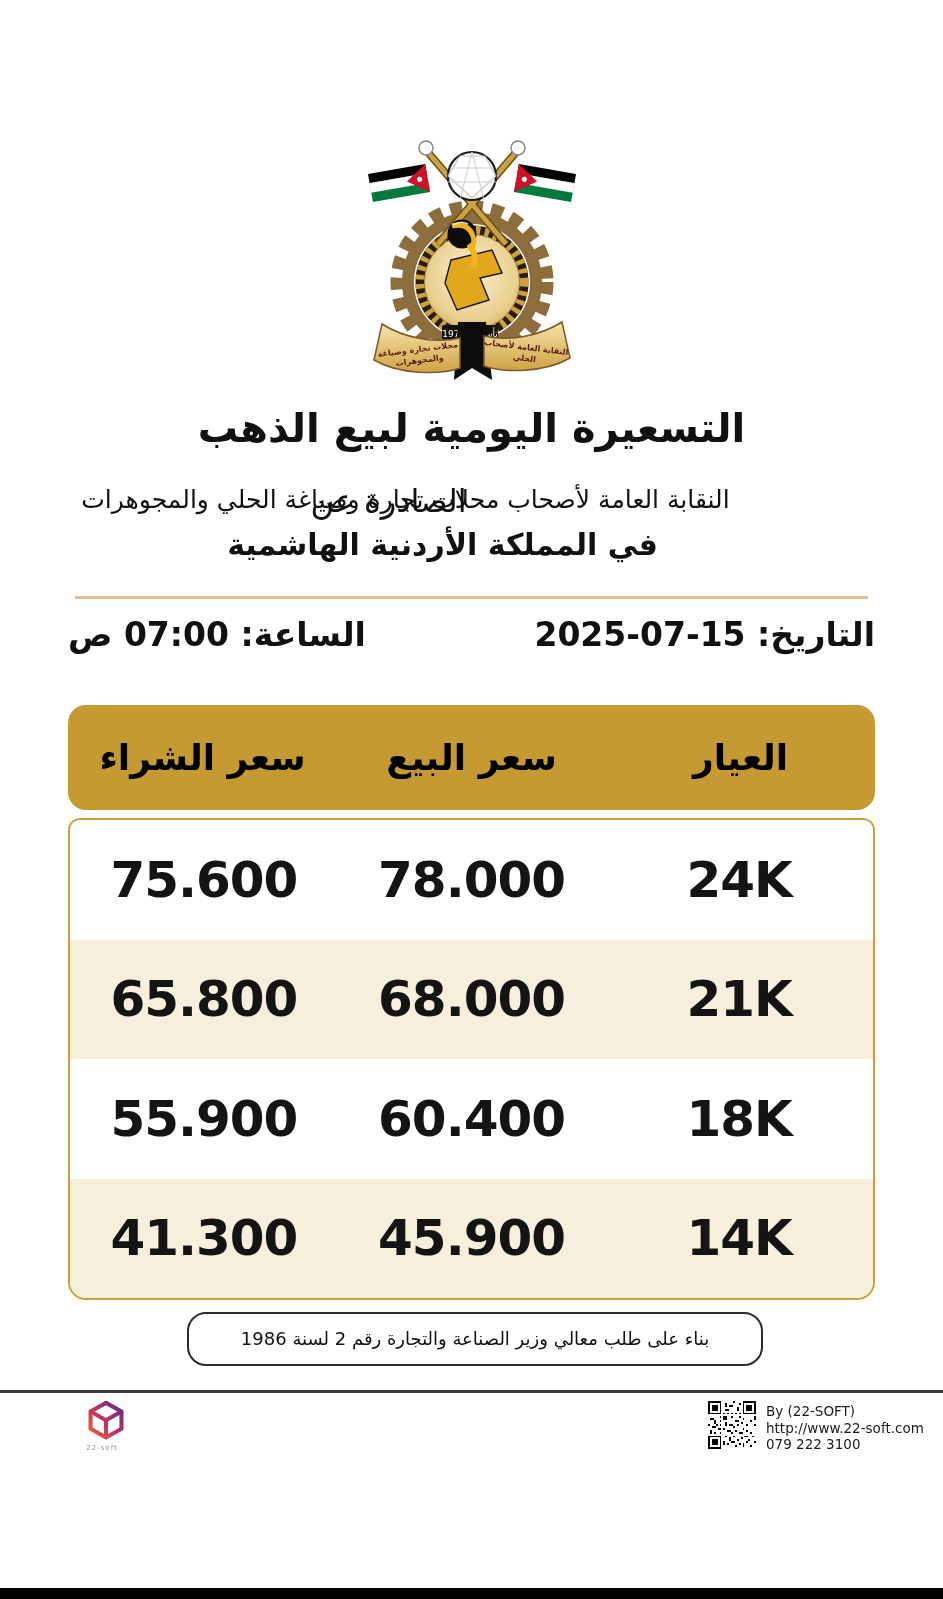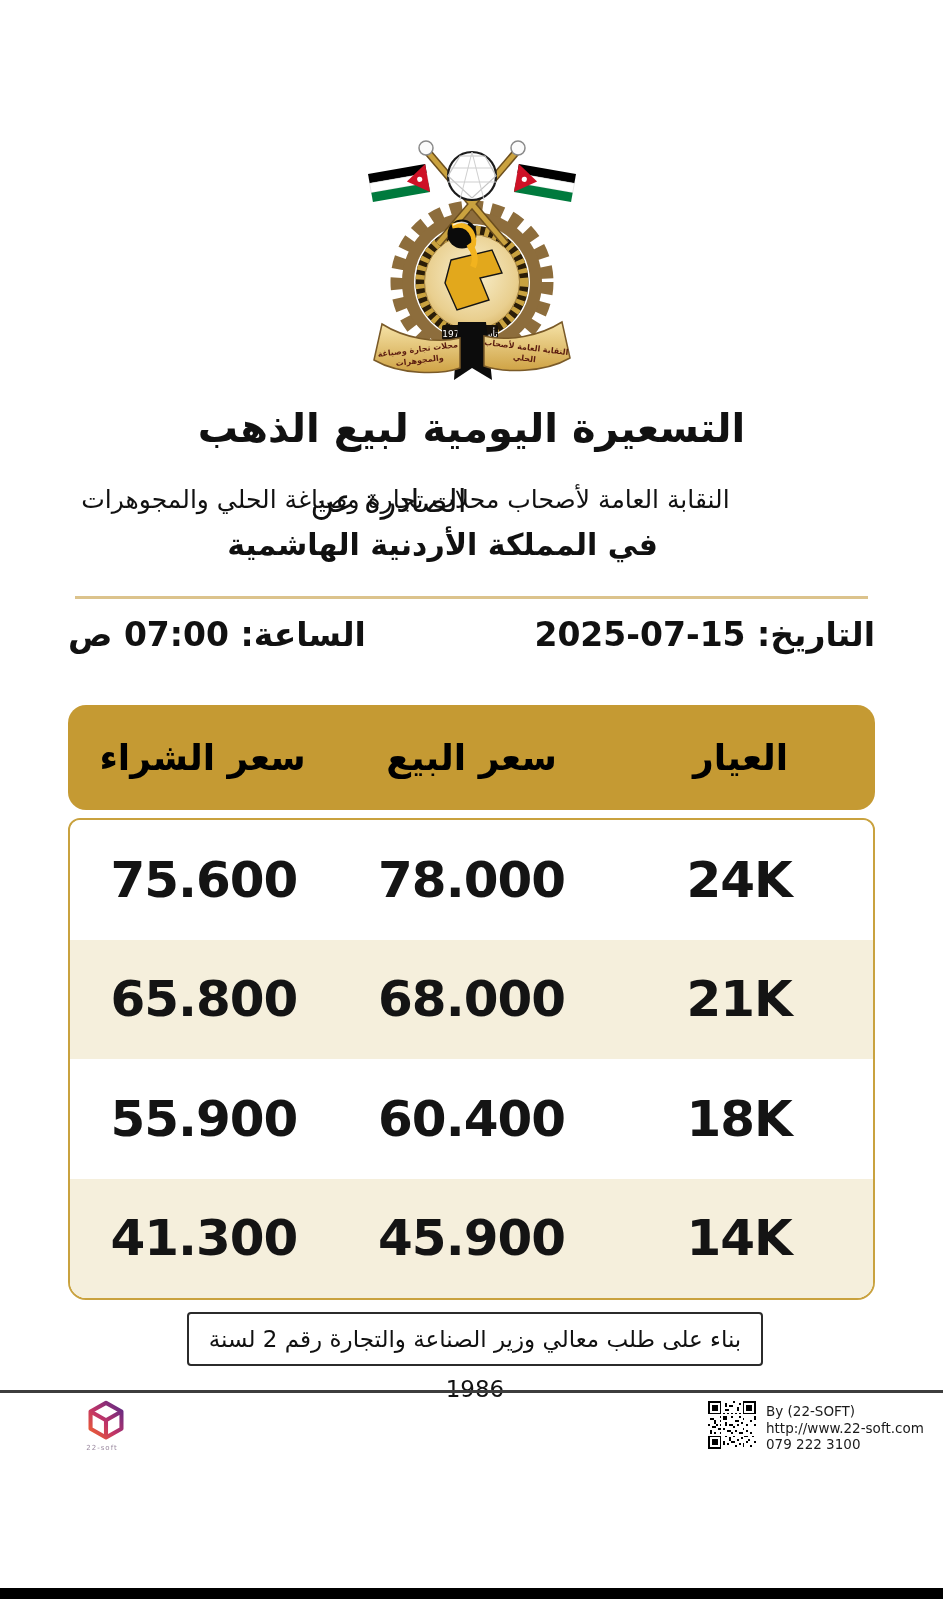--- a/index.html
+++ b/index.html
@@ -28,22 +28,22 @@
   .thead .cell{width:33.33%;text-align:center;font-size:36px;font-weight:700;color:#000000;}
   .tbody{position:absolute;top:818px;left:68px;width:803px;height:478px;
     border:2px solid #c9a23f;border-radius:12px 12px 18px 18px;overflow:hidden;
     display:flex;flex-direction:column;}
   .trow{flex:1;display:flex;direction:rtl;align-items:center;background:#ffffff;}
   .trow:nth-child(even){background:#f5efdc;}
   .trow .cell{width:33.33%;text-align:center;font-size:50px;font-weight:700;
     letter-spacing:-1px;color:#141414;}
   
   .note{position:absolute;top:1312px;left:187px;width:572px;height:50px;
-    border:2px solid #2b2b2b;border-radius:4px;direction:rtl;text-align:center;
-    font-size:23px;font-weight:500;line-height:50px;}
+    border:2px solid #2b2b2b;border-radius:19px;direction:rtl;text-align:center;
+    font-size:18px;font-weight:500;line-height:50px;}
   
   .sep{position:absolute;top:1390px;left:0;width:943px;height:3px;background:#3d3d3d;}
   .cube{position:absolute;left:86px;top:1400px;width:40px;height:44px;}
   .brandlabel{position:absolute;left:66px;top:1444px;width:72px;text-align:center;
     font-size:7px;letter-spacing:1px;color:#9b8aa0;}
   .qr{position:absolute;left:708px;top:1401px;width:48px;height:48px;}
   .credit{position:absolute;left:766px;top:1403px;font-size:13.5px;line-height:16.5px;
     color:#1a1a1a;}
   .bottombar{position:absolute;top:1588px;left:0;width:943px;height:11px;background:#000;}
   svg text{font-family:"DejaVu Sans",sans-serif;}

